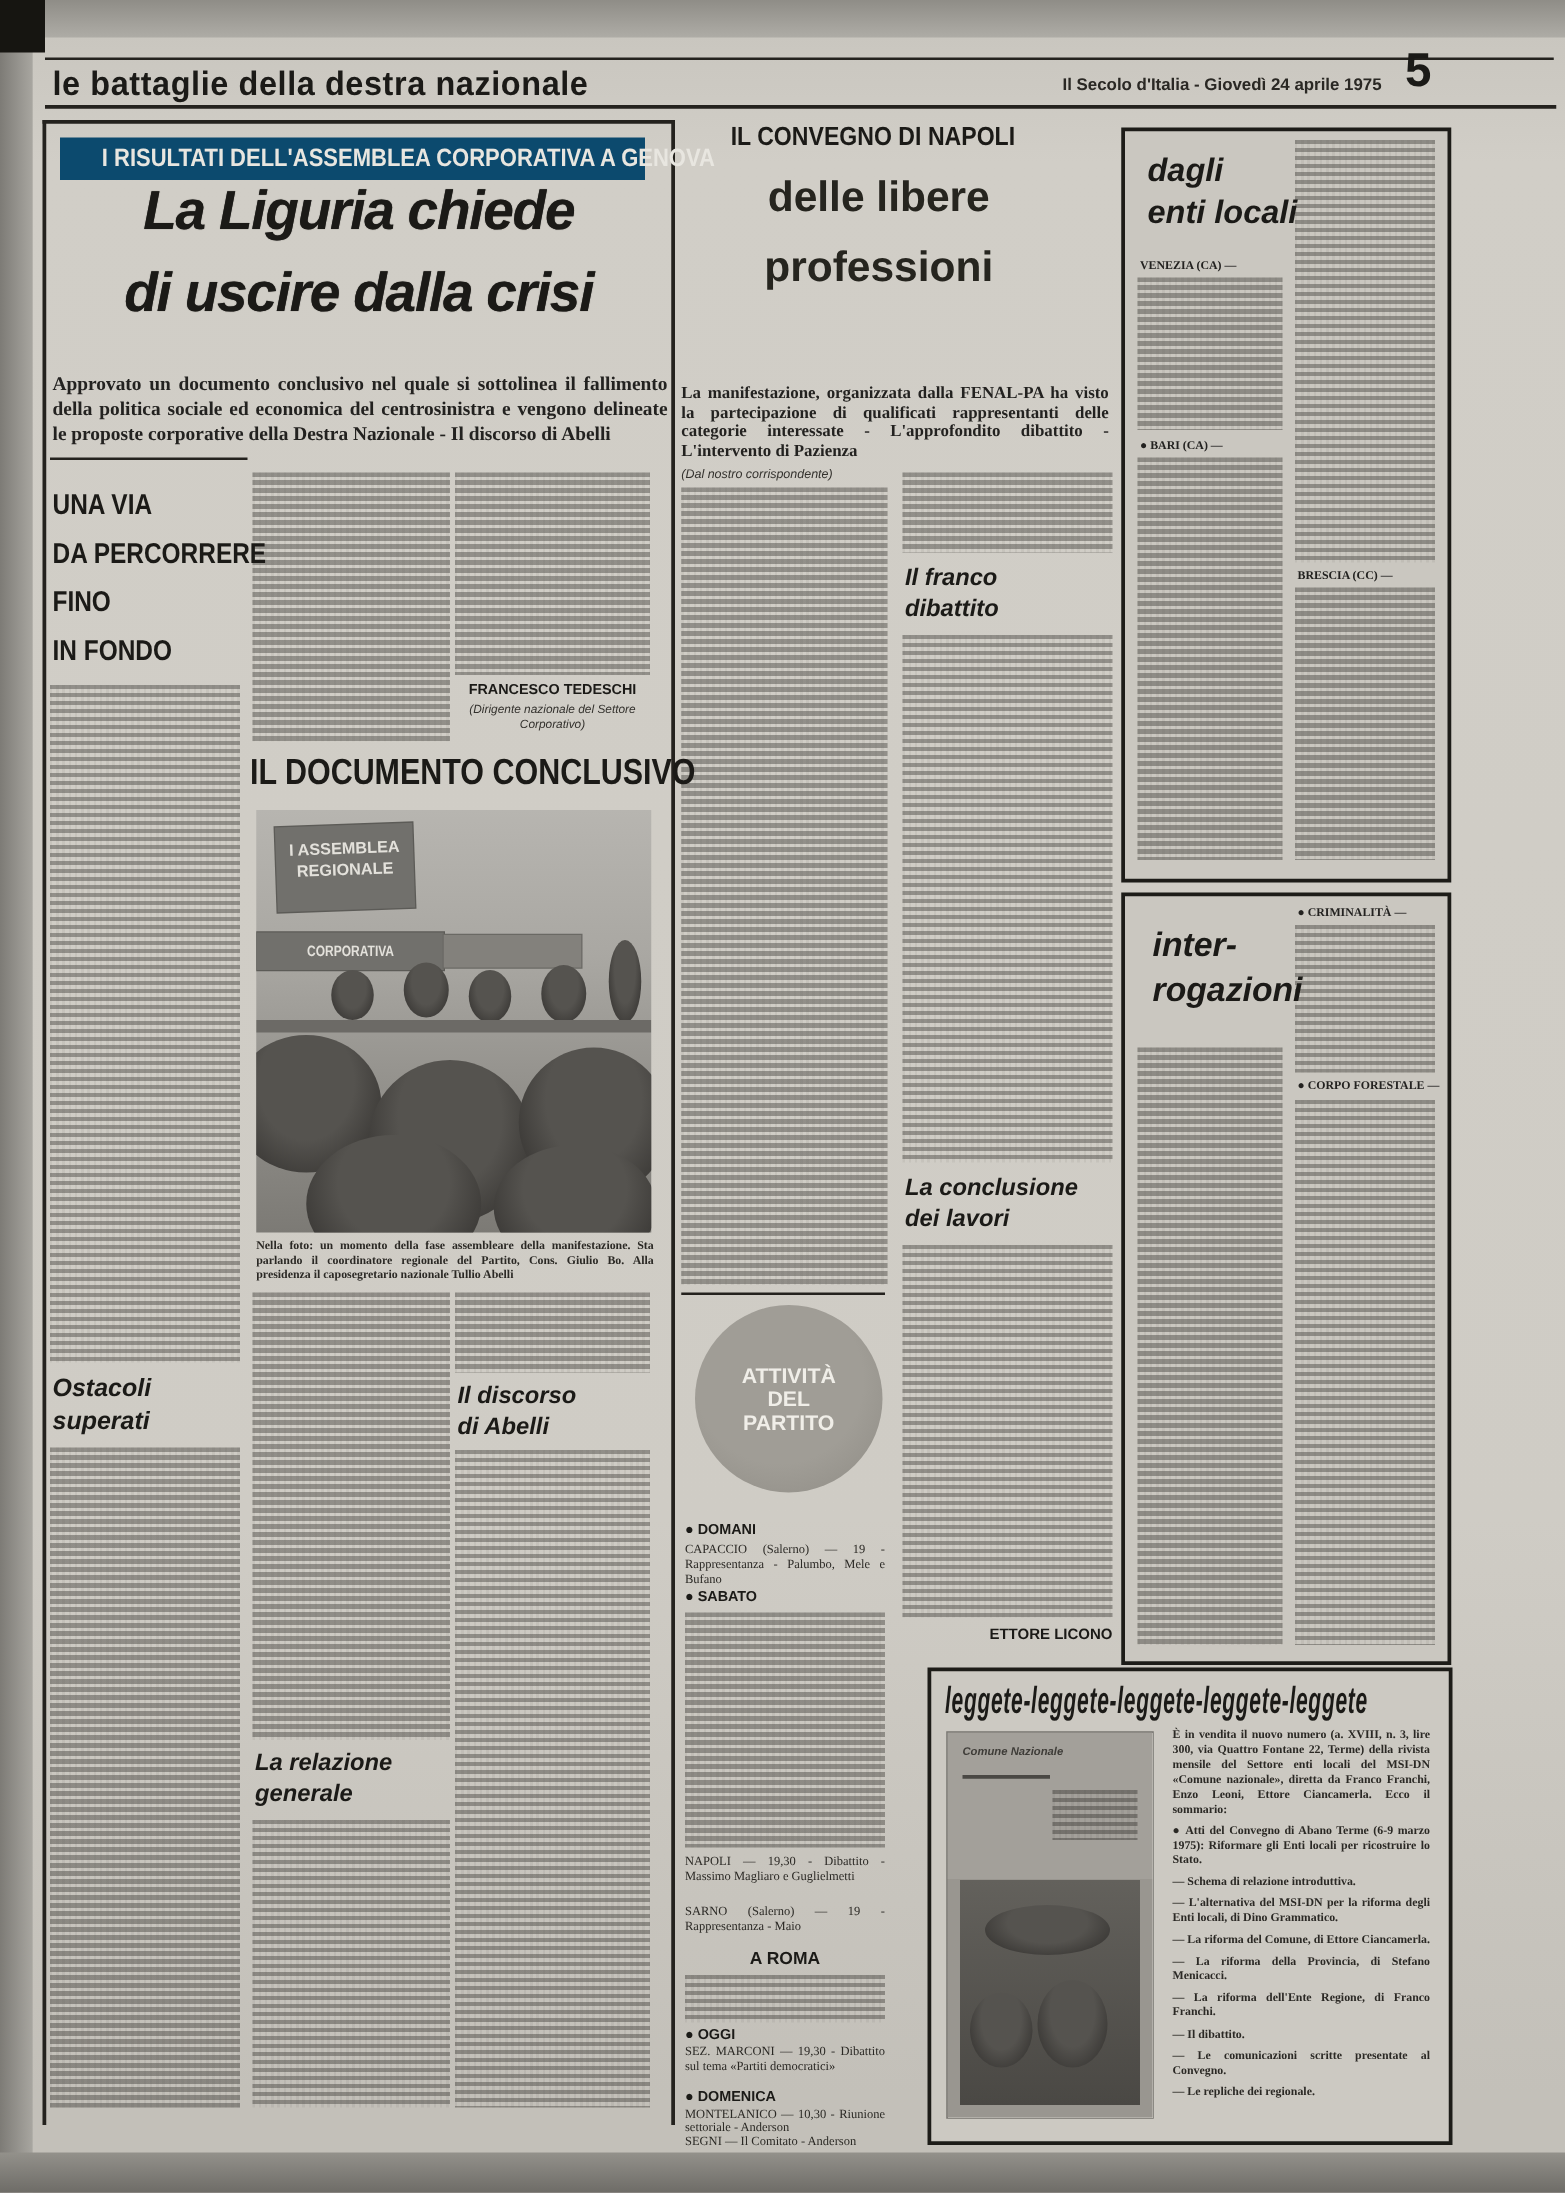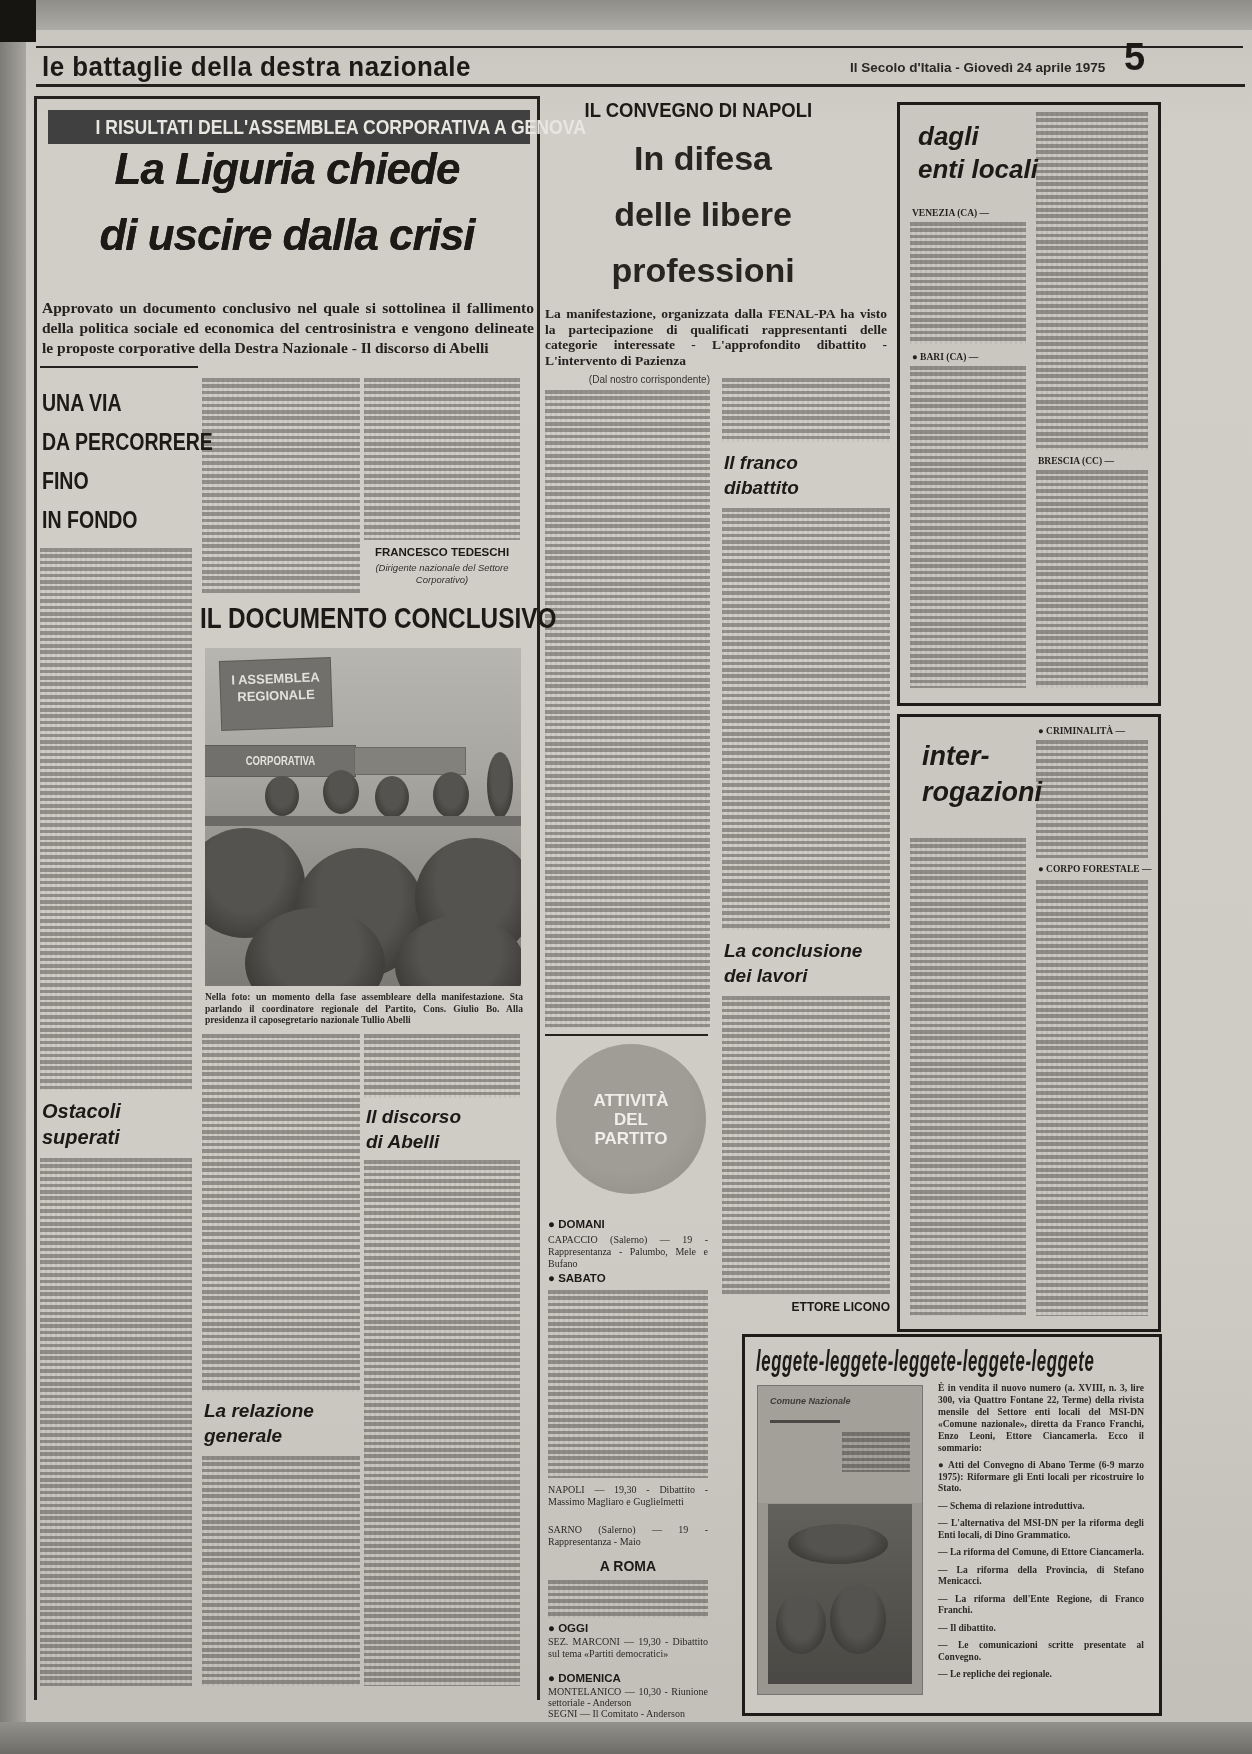--- a/index.html
+++ b/index.html
@@ -12,21 +12,21 @@
   .band-bottom{left:0;top:1722px;width:1252px;height:32px;background:linear-gradient(180deg,#93918b,#6e6c67);}
   .edge-left{left:0;top:0;width:26px;height:1754px;background:linear-gradient(90deg,#7d7b76,#a8a6a0);}
   .corner-black{left:0;top:0;width:36px;height:42px;background:#161511;}
   .rule{background:#24221e;}
   .greek{background-image:
       repeating-linear-gradient(180deg, rgba(28,26,22,.48) 0 3.6px, rgba(28,26,22,0) 3.6px 6.4px),
       repeating-linear-gradient(90deg, rgba(28,26,22,.08) 0 2px, rgba(0,0,0,0) 2px 5px);
       opacity:.72;}
   .cond{display:inline-block;white-space:nowrap;transform:scaleX(.88);transform-origin:0 50%;}
   .condc{display:inline-block;white-space:nowrap;transform:scaleX(.88);transform-origin:50% 50%;}
-  .kicker-bar{background:#404040;color:#e8e6e0;text-align:left;font-weight:bold;padding-left:14px;}
+  .kicker-bar{background:#0c4a6e;color:#e8e6e0;text-align:left;font-weight:bold;}
   .headline{font-style:italic;font-weight:bold;text-align:center;letter-spacing:-1px;
             text-shadow:0 0 .6px rgba(20,18,15,.9);}
   .deck{font-family:"Liberation Serif",serif;font-weight:bold;text-align:justify;color:#232220;}
   .sidehead{font-weight:bold;letter-spacing:0;}
   .subhead-it{font-style:italic;font-weight:bold;}
   .tiny{font-family:"Liberation Serif",serif;color:#2b2925;text-align:justify;}
   .lead-token{font-weight:bold;color:#232220;font-family:"Liberation Serif",serif;}
   .photo{background:linear-gradient(180deg,#b7b5b0 0,#a9a7a2 35%,#908e89 70%,#7c7a75 100%);overflow:hidden;}
   .banner{background:#71706c;color:#e3e1db;font-weight:bold;text-align:center;box-shadow:0 0 0 1px #5c5b57;}
   .blob{background:radial-gradient(ellipse at 50% 35%, #55534f 0 45%, #3f3d3a 75%, #34322f 100%);border-radius:50%;}
@@ -124,27 +124,26 @@
   <div class="abs subhead-it" style="left:366px;top:1104px;font-size:19px;line-height:25px;">
     <div>Il discorso</div>
     <div>di Abelli</div>
   </div>
   <div class="abs greek" style="left:364px;top:1160px;width:156px;height:526px;"></div>
 
   <div class="abs" style="left:548px;top:98px;width:300px;text-align:center;font-size:21px;font-weight:bold;">
     <span class="condc">IL CONVEGNO DI NAPOLI</span>
   </div>
   <div class="abs" style="left:548px;top:130px;width:310px;text-align:center;font-weight:bold;font-size:34px;line-height:56px;color:#26251f;">
-    <div>In difesa</div>
     <div>delle libere</div>
     <div>professioni</div>
   </div>
   <div class="abs deck" style="left:545px;top:306px;width:342px;font-size:13.5px;line-height:15.5px;">La manifestazione, organizzata dalla FENAL-PA ha visto la partecipazione di qualificati rappresentanti delle categorie interessate - L'approfondito dibattito - L'intervento di Pazienza</div>
 
-  <div class="abs" style="left:545px;top:374px;width:165px;text-align:right;font-size:10px;color:#34322e;">(Dal nostro corrispondente)</div>
+  <div class="abs" style="left:545px;top:374px;width:165px;text-align:left;font-size:10px;font-style:italic;color:#34322e;">(Dal nostro corrispondente)</div>
   <div class="abs greek" style="left:545px;top:390px;width:165px;height:638px;"></div>
   <div class="abs rule" style="left:545px;top:1034px;width:163px;height:2px;"></div>
   <div class="abs circle" style="left:556px;top:1044px;width:150px;height:150px;">
     <div style="font-size:17px;">ATTIVITÀ</div>
     <div style="font-size:17px;">DEL</div>
     <div style="font-size:17px;">PARTITO</div>
   </div>
   <div class="abs" style="left:548px;top:1218px;font-size:11.5px;font-weight:bold;">● DOMANI</div>
   <div class="abs tiny" style="left:548px;top:1234px;width:160px;font-size:10px;line-height:12px;">CAPACCIO (Salerno) — 19 - Rappresentanza - Palumbo, Mele e Bufano</div>
   <div class="abs" style="left:548px;top:1272px;font-size:11.5px;font-weight:bold;">● SABATO</div>

